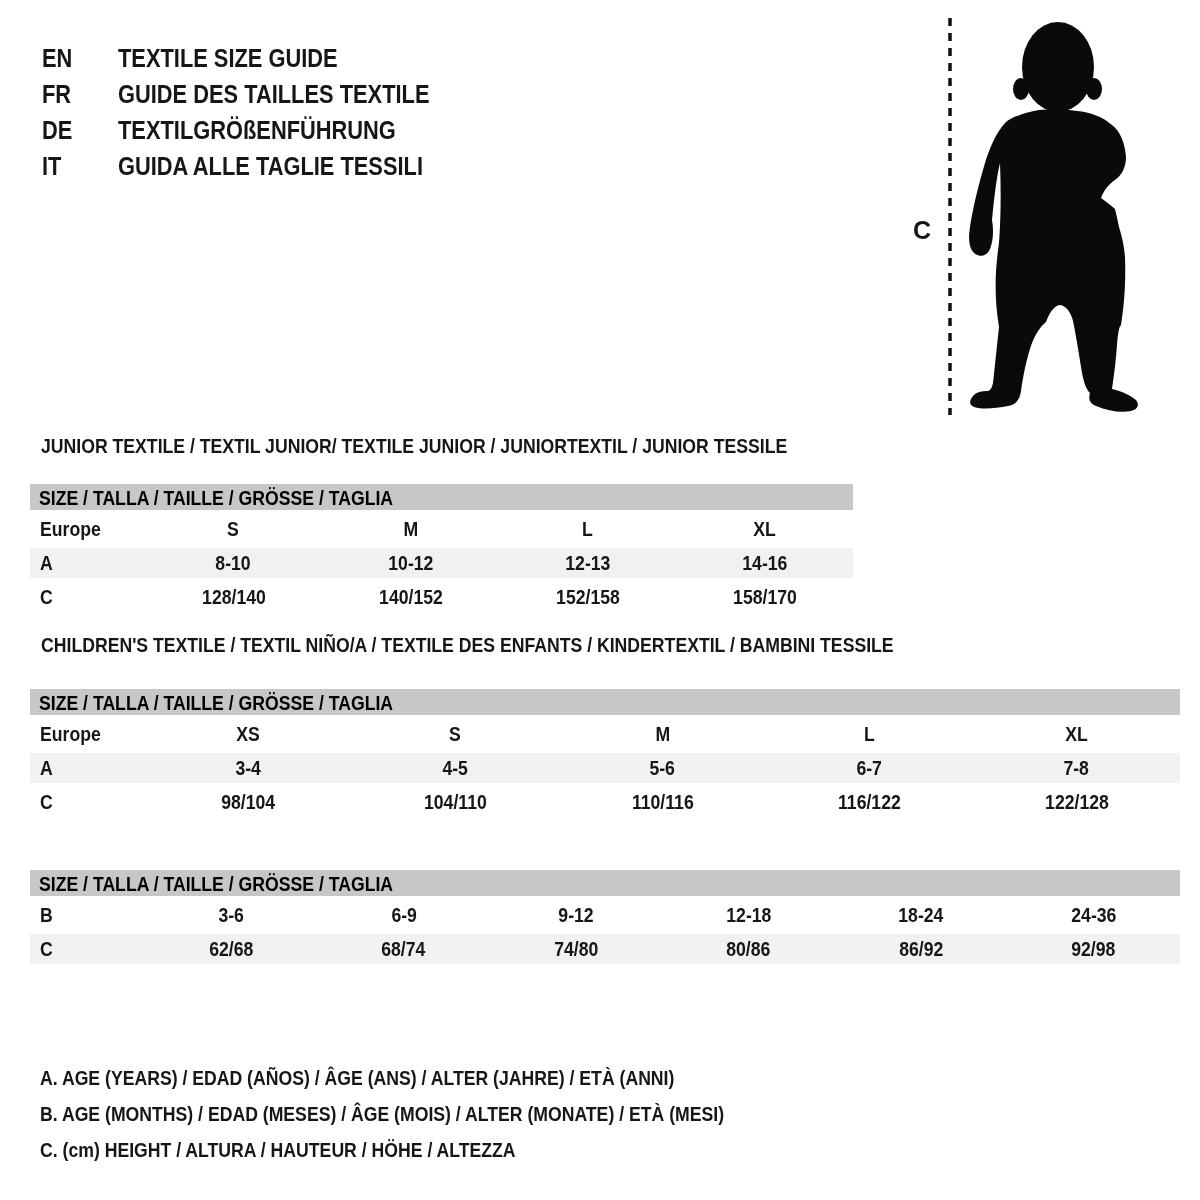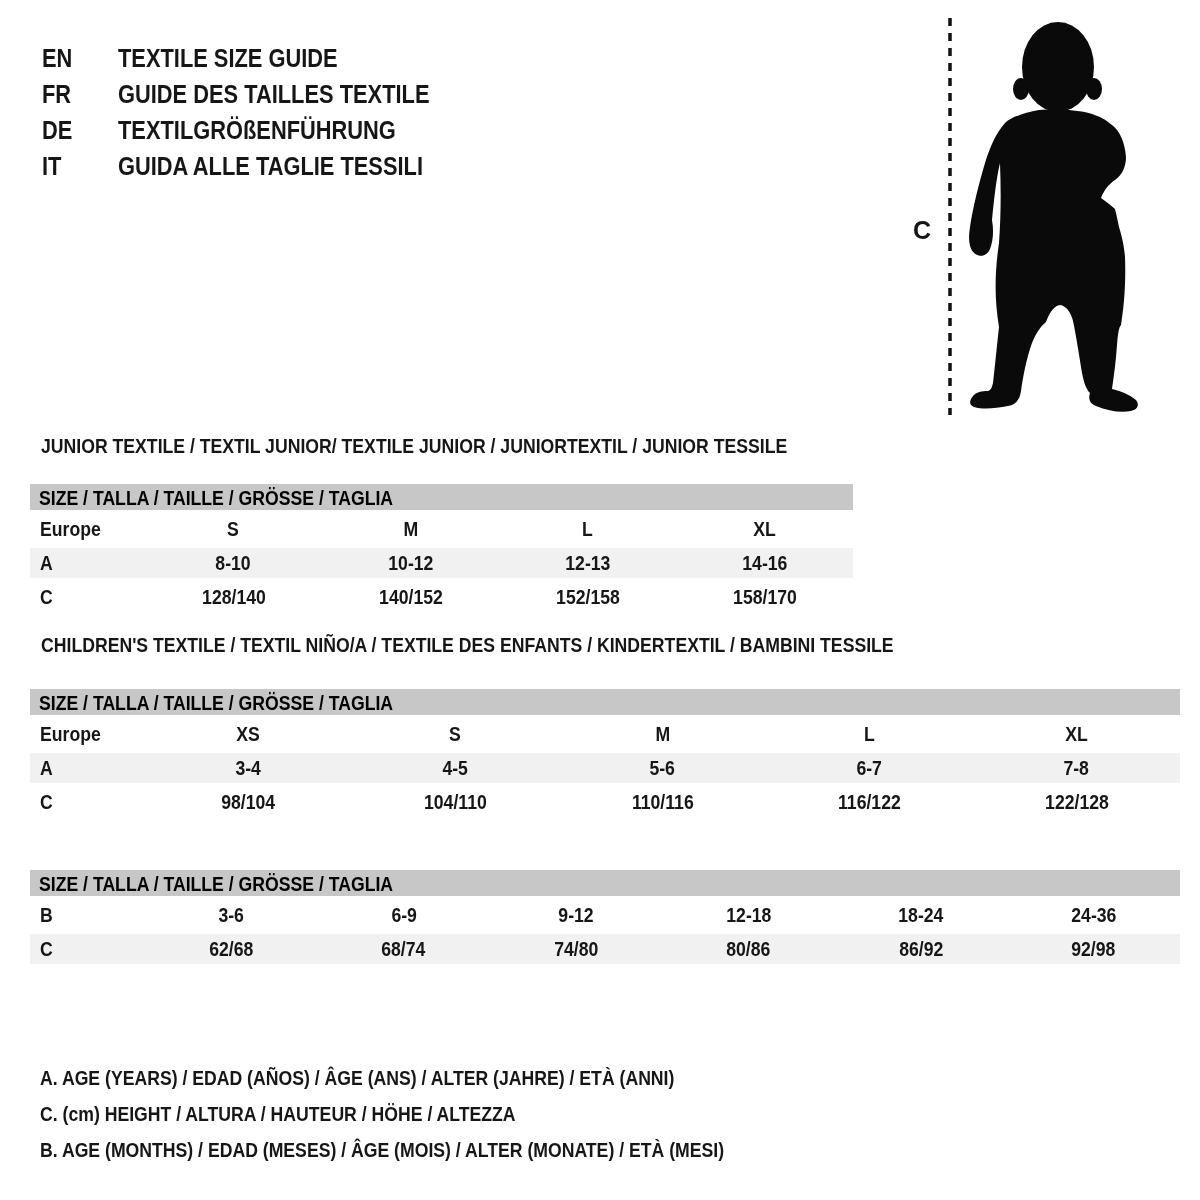--- a/index.html
+++ b/index.html
@@ -206,20 +206,20 @@
           <div class="tcell"><span class="txc">92/98</span></div>
         </div>
       </div>
   </div>
 
   <div class="legend">
     <div class="legend-line">
         <span class="tx">A. AGE (YEARS) / EDAD (AÑOS) / ÂGE (ANS) / ALTER (JAHRE) / ETÀ (ANNI)</span>
       </div>
     <div class="legend-line">
+        <span class="tx">B. AGE (MONTHS) / EDAD (MESES) / ÂGE (MOIS) / ALTER (MONATE) / ETÀ (MESI)</span>
+      </div>
+    <div class="legend-line">
         <span class="tx">C. (cm) HEIGHT / ALTURA / HAUTEUR / HÖHE / ALTEZZA</span>
       </div>
-    <div class="legend-line">
-        <span class="tx">B. AGE (MONTHS) / EDAD (MESES) / ÂGE (MOIS) / ALTER (MONATE) / ETÀ (MESI)</span>
-      </div>
   </div>
 
 </div>
 
 </body></html>

